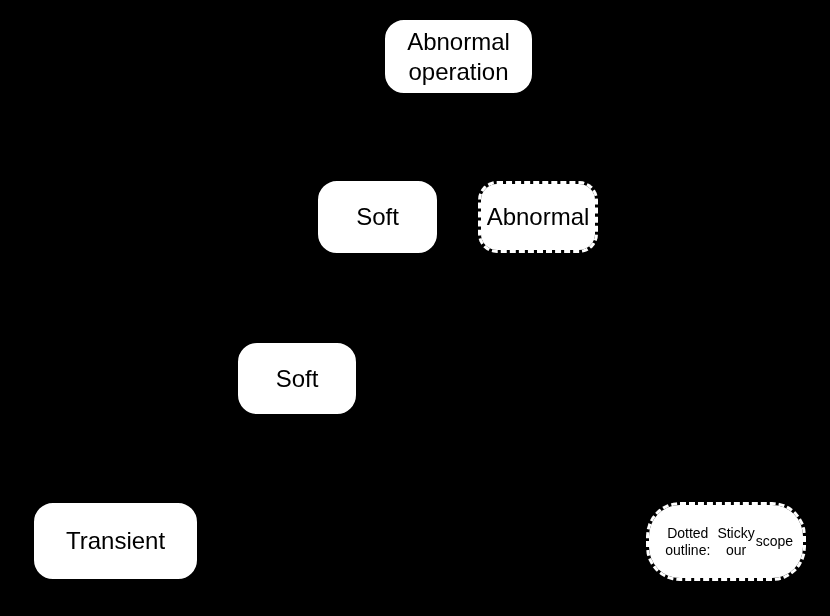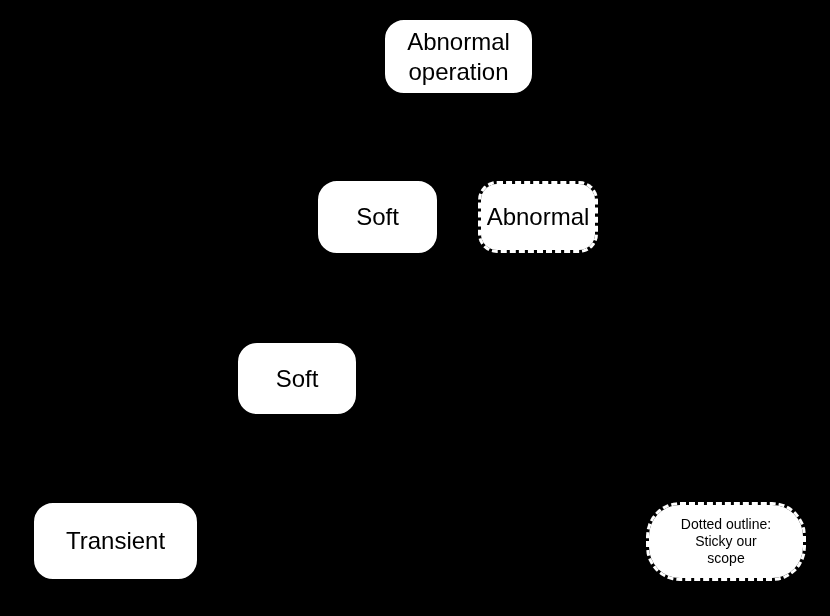--- a/index.html
+++ b/index.html
@@ -43,21 +43,21 @@
   .pos-soft       { left: 238px; top: 343px; width: 118px; height: 71px; }
   .pos-hard       { left: 398px; top: 343px; width: 120px; height: 71px; }
   .pos-transient  { left: 34px;  top: 503px; width: 163px; height: 76px; text-align: right; }
   .pos-sticky     { left: 222px; top: 503px; width: 150px; height: 76px; }
   .pos-persistent { left: 410px; top: 503px; width: 148px; height: 76px; }
   .pos-legend     { left: 646px; top: 502px; width: 160px; height: 79px;
                     border-radius: 34px; }
   .legend-box {
     font-size: 14px;
     line-height: 17px;
-    flex-direction: column;
+    flex-direction: row;
     padding: 6px 10px;
   }
   .legend-box span { display: block; }
 </style>
 </head>
 <body>
 
 <div class="canvas">
 
   <div class="node solid pos-abnormal">

